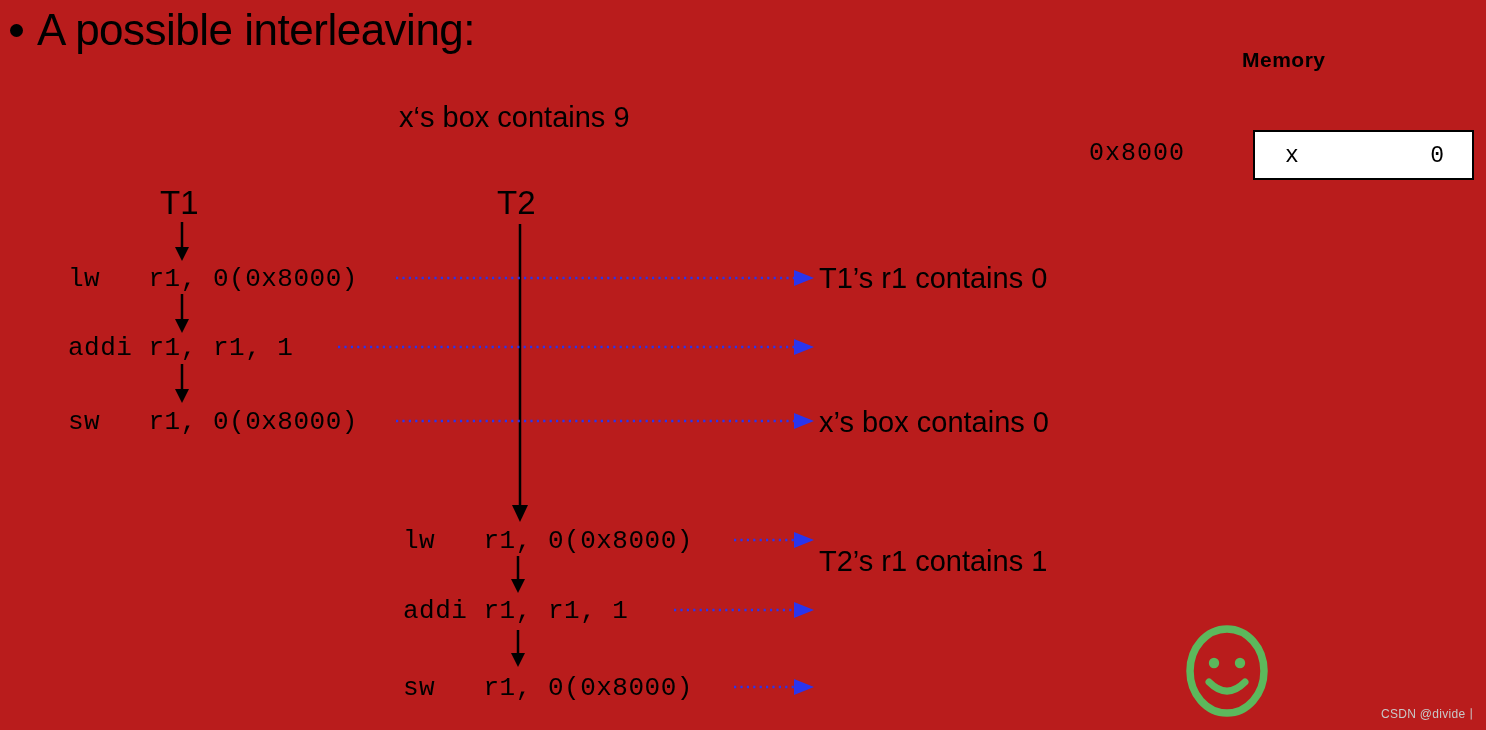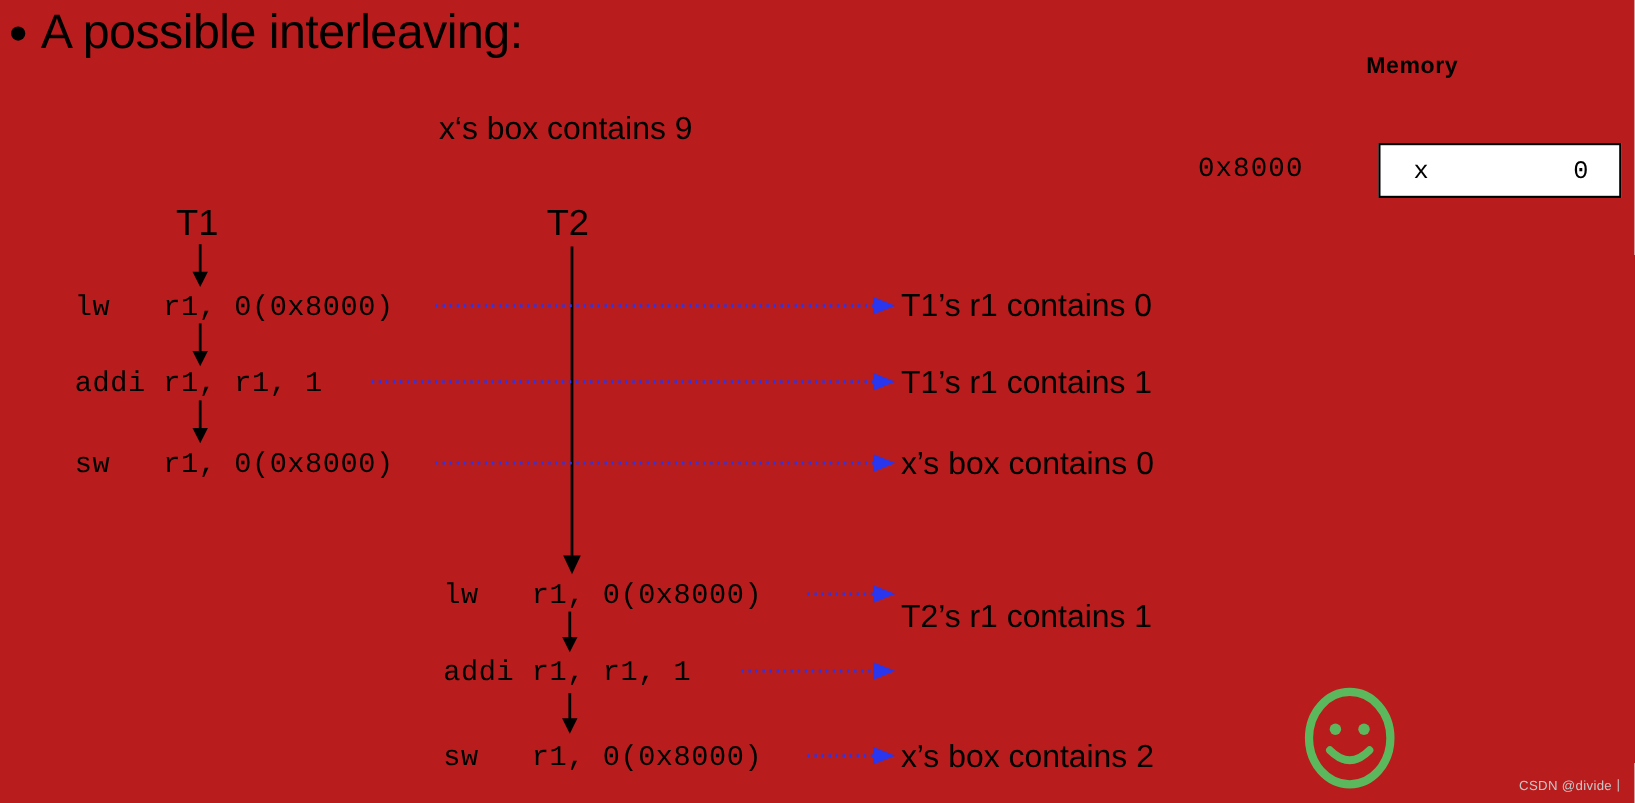--- a/index.html
+++ b/index.html
@@ -215,24 +215,22 @@
   <svg class="abs connector" style="left:674px; top:598px;" width="142" height="24" viewBox="0 0 142 24">
     <line x1="0" y1="12" x2="120" y2="12" stroke="#2a35ee" stroke-width="2.6" stroke-dasharray="2.2 4.2" stroke-linecap="butt"></line>
     <polygon points="140,12 120,4 120,20" fill="#2a35ee"></polygon>
   </svg>
   <svg class="abs connector" style="left:734px; top:675px;" width="82" height="24" viewBox="0 0 82 24">
     <line x1="0" y1="12" x2="60" y2="12" stroke="#2a35ee" stroke-width="2.6" stroke-dasharray="2.2 4.2" stroke-linecap="butt"></line>
     <polygon points="80,12 60,4 60,20" fill="#2a35ee"></polygon>
   </svg>
 
   <div class="abs annotation" style="left:819px; top:264px;">T1’s r1 contains 0</div>
-  <div class="abs annotation" style="left:819px; top:334px;">T1’s r1 contains 1</div>
   <div class="abs annotation" style="left:819px; top:408px;">x’s box contains 0</div>
   <div class="abs annotation" style="left:819px; top:527px;margin-top:20px;">T2’s r1 contains 1</div>
-  <div class="abs annotation" style="left:819px; top:674px;">x’s box contains 2</div>
 
   <svg class="abs" id="smiley" width="86" height="94" viewBox="0 0 86 94">
     <ellipse cx="43" cy="47" rx="37" ry="42" fill="none" stroke="#5cb85c" stroke-width="7.5"></ellipse>
     <circle cx="30" cy="39" r="5.2" fill="#5cb85c"></circle>
     <circle cx="56" cy="39" r="5.2" fill="#5cb85c"></circle>
     <path d="M 25 58 Q 43 76 61 58" fill="none" stroke="#5cb85c" stroke-width="7" stroke-linecap="round"></path>
   </svg>
 
   <div class="abs" id="watermark">CSDN @divide丨</div>
 

